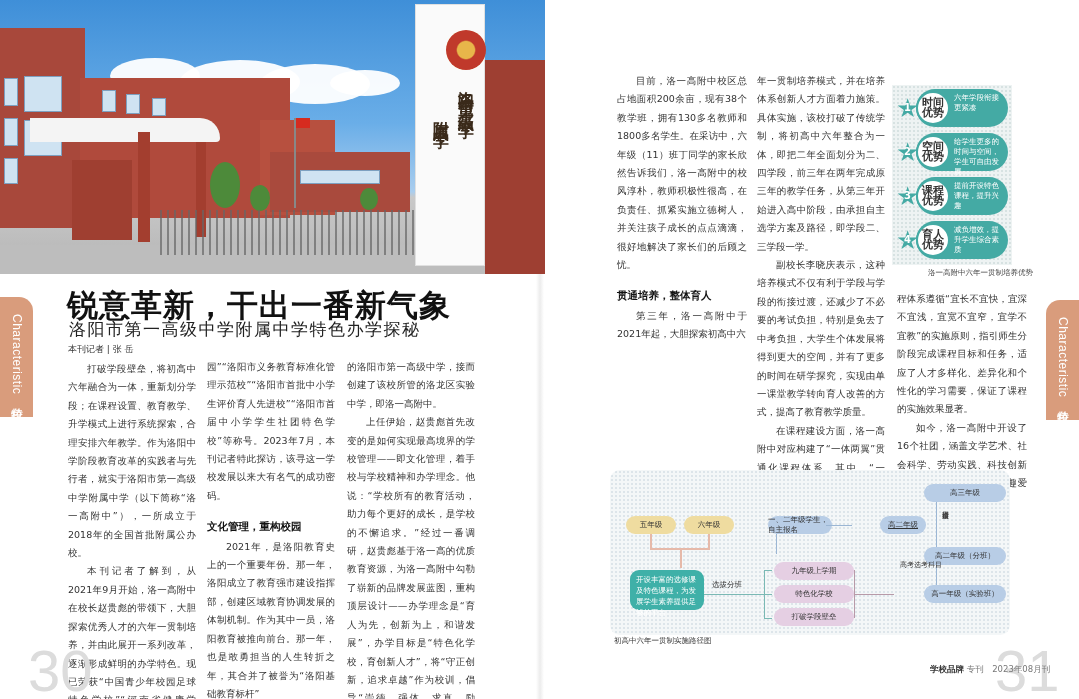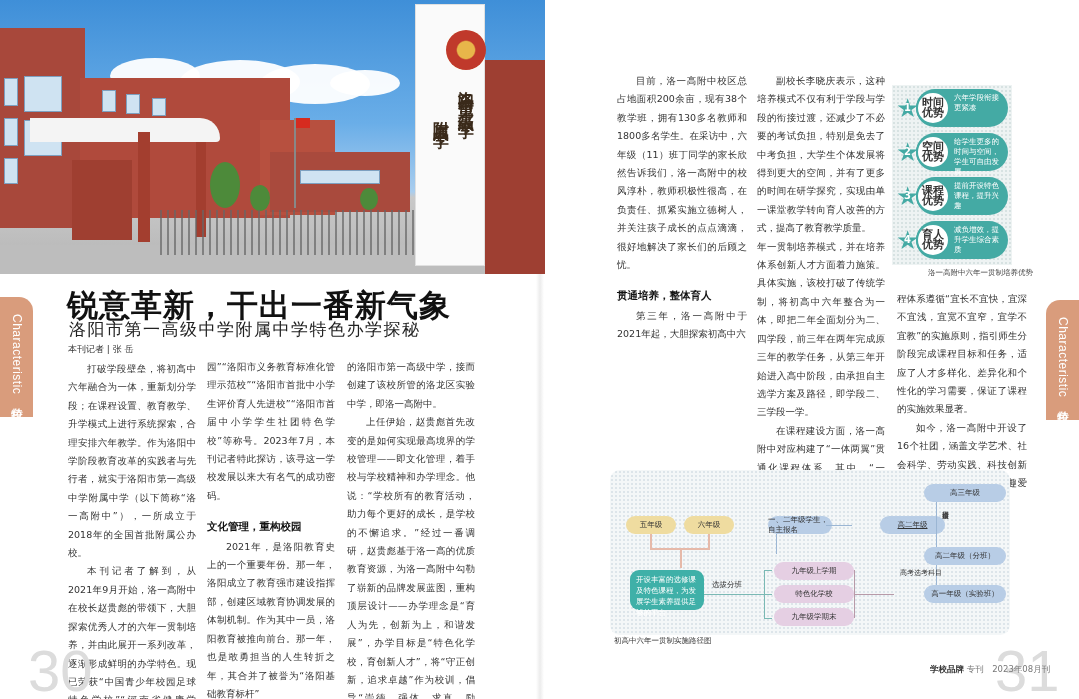--- a/index.html
+++ b/index.html
@@ -165,22 +165,22 @@
   <p style="text-indent:0">的洛阳市第一高级中学，接而创建了该校所管的洛龙区实验中学，即洛一高附中。</p>
   <p>上任伊始，赵贵彪首先改变的是如何实现最高境界的学校管理——即文化管理，着手校与学校精神和办学理念。他说：“学校所有的教育活动，助力每个更好的成长，是学校的不懈追求。”经过一番调研，赵贵彪基于洛一高的优质教育资源，为洛一高附中勾勒了崭新的品牌发展蓝图，重构顶层设计——办学理念是“育人为先，创新为上，和谐发展”，办学目标是“特色化学校，育创新人才”，将“守正创新，追求卓越”作为校训，倡导“崇德、强体、求真、励志”的校风，</p>
 </div>
 
 <div class="col" style="left:617px;top:72px;width:130px;">
   <p>目前，洛一高附中校区总占地面积200余亩，现有38个教学班，拥有130多名教师和1800多名学生。在采访中，六年级（11）班丁同学的家长欣然告诉我们，洛一高附中的校风淳朴，教师积极性很高，在负责任、抓紧实施立德树人，并关注孩子成长的点点滴滴，很好地解决了家长们的后顾之忧。</p>
   <h3>贯通培养，整体育人</h3>
   <p>第三年，洛一高附中于2021年起，大胆探索初高中六</p>
 </div>
 <div class="col" style="left:757px;top:72px;width:128px;">
+  <p style="text-indent:0">年一贯制培养模式，并在培养体系创新人才方面着力施策。具体实施，该校打破了传统学制，将初高中六年整合为一体，即把二年全面划分为二、四学段，前三年在两年完成原三年的教学任务，从第三年开始进入高中阶段，由承担自主选学方案及路径，即学段二、三学段一学。</p>
   <p>副校长李晓庆表示，这种培养模式不仅有利于学段与学段的衔接过渡，还减少了不必要的考试负担，特别是免去了中考负担，大学生个体发展将得到更大的空间，并有了更多的时间在研学探究，实现由单一课堂教学转向育人改善的方式，提高了教育教学质量。</p>
-  <p style="text-indent:0">年一贯制培养模式，并在培养体系创新人才方面着力施策。具体实施，该校打破了传统学制，将初高中六年整合为一体，即把二年全面划分为二、四学段，前三年在两年完成原三年的教学任务，从第三年开始进入高中阶段，由承担自主选学方案及路径，即学段二、三学段一学。</p>
   <p>在课程建设方面，洛一高附中对应构建了“一体两翼”贯通化课程体系。其中，“一体”指国家课程和六年一贯制课程校本化，而“两翼”分别指依托学科方向实施的特色课程和科学素养培育课程。该课</p>
 </div>
 <div class="col" style="left:897px;top:290px;width:130px;">
   <p style="text-indent:0">程体系遵循“宜长不宜快，宜深不宜浅，宜宽不宜窄，宜学不宜教”的实施原则，指引师生分阶段完成课程目标和任务，适应了人才多样化、差异化和个性化的学习需要，保证了课程的实施效果显著。</p>
   <p>如今，洛一高附中开设了16个社团，涵盖文学艺术、社会科学、劳动实践、科技创新等大类，学生可以根据兴趣爱好作</p>
 </div>
 
 <div class="info-box">
   <div class="info-row" style="top:4px;">
     <div class="info-pill"></div>
@@ -212,43 +212,43 @@
 <div class="flow">
   <div class="node n-yellow" style="left:16px;top:46px;width:50px;">五年级</div>
   <div class="node n-yellow" style="left:74px;top:46px;width:50px;">六年级</div>
   <div class="line" style="left:40px;top:64px;width:2px;height:14px;"></div>
   <div class="line" style="left:98px;top:64px;width:2px;height:14px;"></div>
   <div class="line" style="left:40px;top:78px;width:60px;height:2px;"></div>
   <div class="line" style="left:70px;top:78px;width:2px;height:20px;"></div>
 
   <div class="node n-blue" style="left:130px;top:46px;width:64px;">一、二年级学生，自主报名</div>
   <div class="line-b" style="left:216px;top:55px;width:26px;height:1px;"></div>
-  <div class="node n-blue" style="left:242px;top:46px;width:65px;text-decoration:underline;">高二年级</div>
+  <div class="node n-blue" style="left:242px;top:46px;width:46px;text-decoration:underline;">高二年级</div>
   <div class="line-b" style="left:166px;top:64px;width:1px;height:20px;"></div>
 
   <div class="node n-teal" style="left:20px;top:100px;width:74px;height:40px;">开设丰富的选修课及特色课程，为发展学生素养提供足够的平台</div>
   <div class="line-t" style="left:94px;top:124px;width:60px;height:1px;"></div>
   <div class="flow-label" style="left:102px;top:110px;">选拔分班</div>
   <div class="line-t" style="left:154px;top:100px;width:1px;height:48px;"></div>
   <div class="line-t" style="left:154px;top:100px;width:8px;height:1px;"></div>
   <div class="line-t" style="left:154px;top:124px;width:8px;height:1px;"></div>
   <div class="line-t" style="left:154px;top:148px;width:8px;height:1px;"></div>
 
   <div class="node n-purple" style="left:164px;top:92px;width:80px;">九年级上学期</div>
   <div class="node n-purple" style="left:164px;top:115px;width:80px;">特色化学校</div>
-  <div class="node n-purple" style="left:164px;top:138px;width:80px;">九年级学期末</div>
+  <div class="node n-purple" style="left:164px;top:138px;width:80px;">打破学段壁垒</div>
   <div class="line" style="left:244px;top:100px;width:1px;height:48px;background:#b89aa8;"></div>
   <div class="line" style="left:244px;top:124px;width:40px;height:1px;background:#b89aa8;"></div>
 
   <div class="node n-blue" style="left:286px;top:14px;width:82px;">高三年级</div>
   <div class="line-b" style="left:326px;top:32px;width:1px;height:45px;"></div>
   <div class="flow-label" style="left:330px;top:36px;writing-mode:vertical-rl;font-size:7px;">衔接贯通</div>
   <div class="node n-blue" style="left:286px;top:77px;width:82px;">高二年级（分班）</div>
   <div class="line-b" style="left:326px;top:95px;width:1px;height:20px;"></div>
-  <div class="flow-label" style="left:290px;top:98px;font-size:7px;">高考选考科目</div>
+  <div class="flow-label" style="left:290px;top:90px;font-size:7px;">高考选考科目</div>
   <div class="node n-blue" style="left:286px;top:115px;width:82px;">高一年级（实验班）</div>
 </div>
 <div class="flow-caption">初高中六年一贯制实施路径图</div>
 
 <div class="pagenum" style="left:28px;top:642px;">30</div>
 <div class="pagenum" style="left:995px;top:642px;">31</div>
 <div class="footer-right">
   <span class="brand">学校品牌</span>
   <span>专刊　2023年08月刊</span>
 </div>

